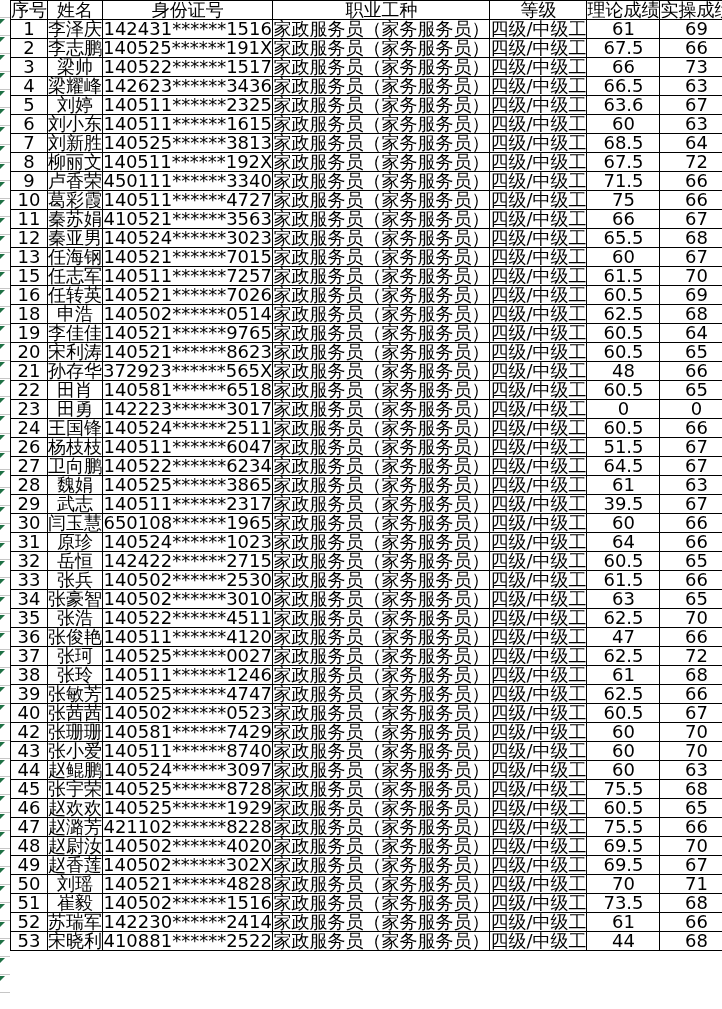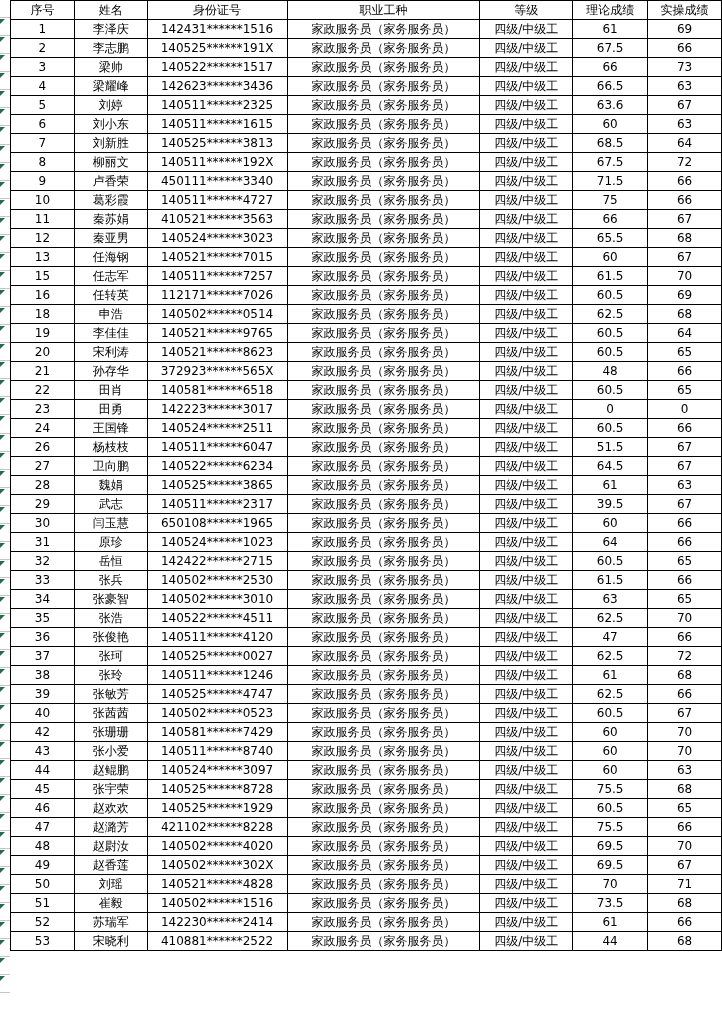--- a/index.html
+++ b/index.html
@@ -9,21 +9,21 @@
     --bg:#ffffff;
     --text:#000000;
   }
   *{margin:0;padding:0;box-sizing:border-box;}
   html,body{background:#fff;}
   .sheet{
     position:relative;
     width:722px;height:1009px;
     background:var(--bg);
     font-family:"DejaVu Sans",sans-serif;
-    font-size:12px;
+    font-size:18px;
     color:var(--text);
     overflow:hidden;
   }
   
   .marker-col{
     position:absolute;left:0;top:0;width:10px;
   }
   .marker-cell{
     height:18.07px;
     position:relative;
@@ -371,21 +371,21 @@
           <td>任志军</td>
           <td>140511******7257</td>
           <td>家政服务员（家务服务员）</td>
           <td>四级/中级工</td>
           <td>61.5</td>
           <td>70</td>
         </tr>
           <tr>
           <td>16</td>
           <td>任转英</td>
-          <td>112171******7026</td>
+          <td>140521******7026</td>
           <td>家政服务员（家务服务员）</td>
           <td>四级/中级工</td>
           <td>60.5</td>
           <td>69</td>
         </tr>
           <tr>
           <td>18</td>
           <td>申浩</td>
           <td>140502******0514</td>
           <td>家政服务员（家务服务员）</td>

